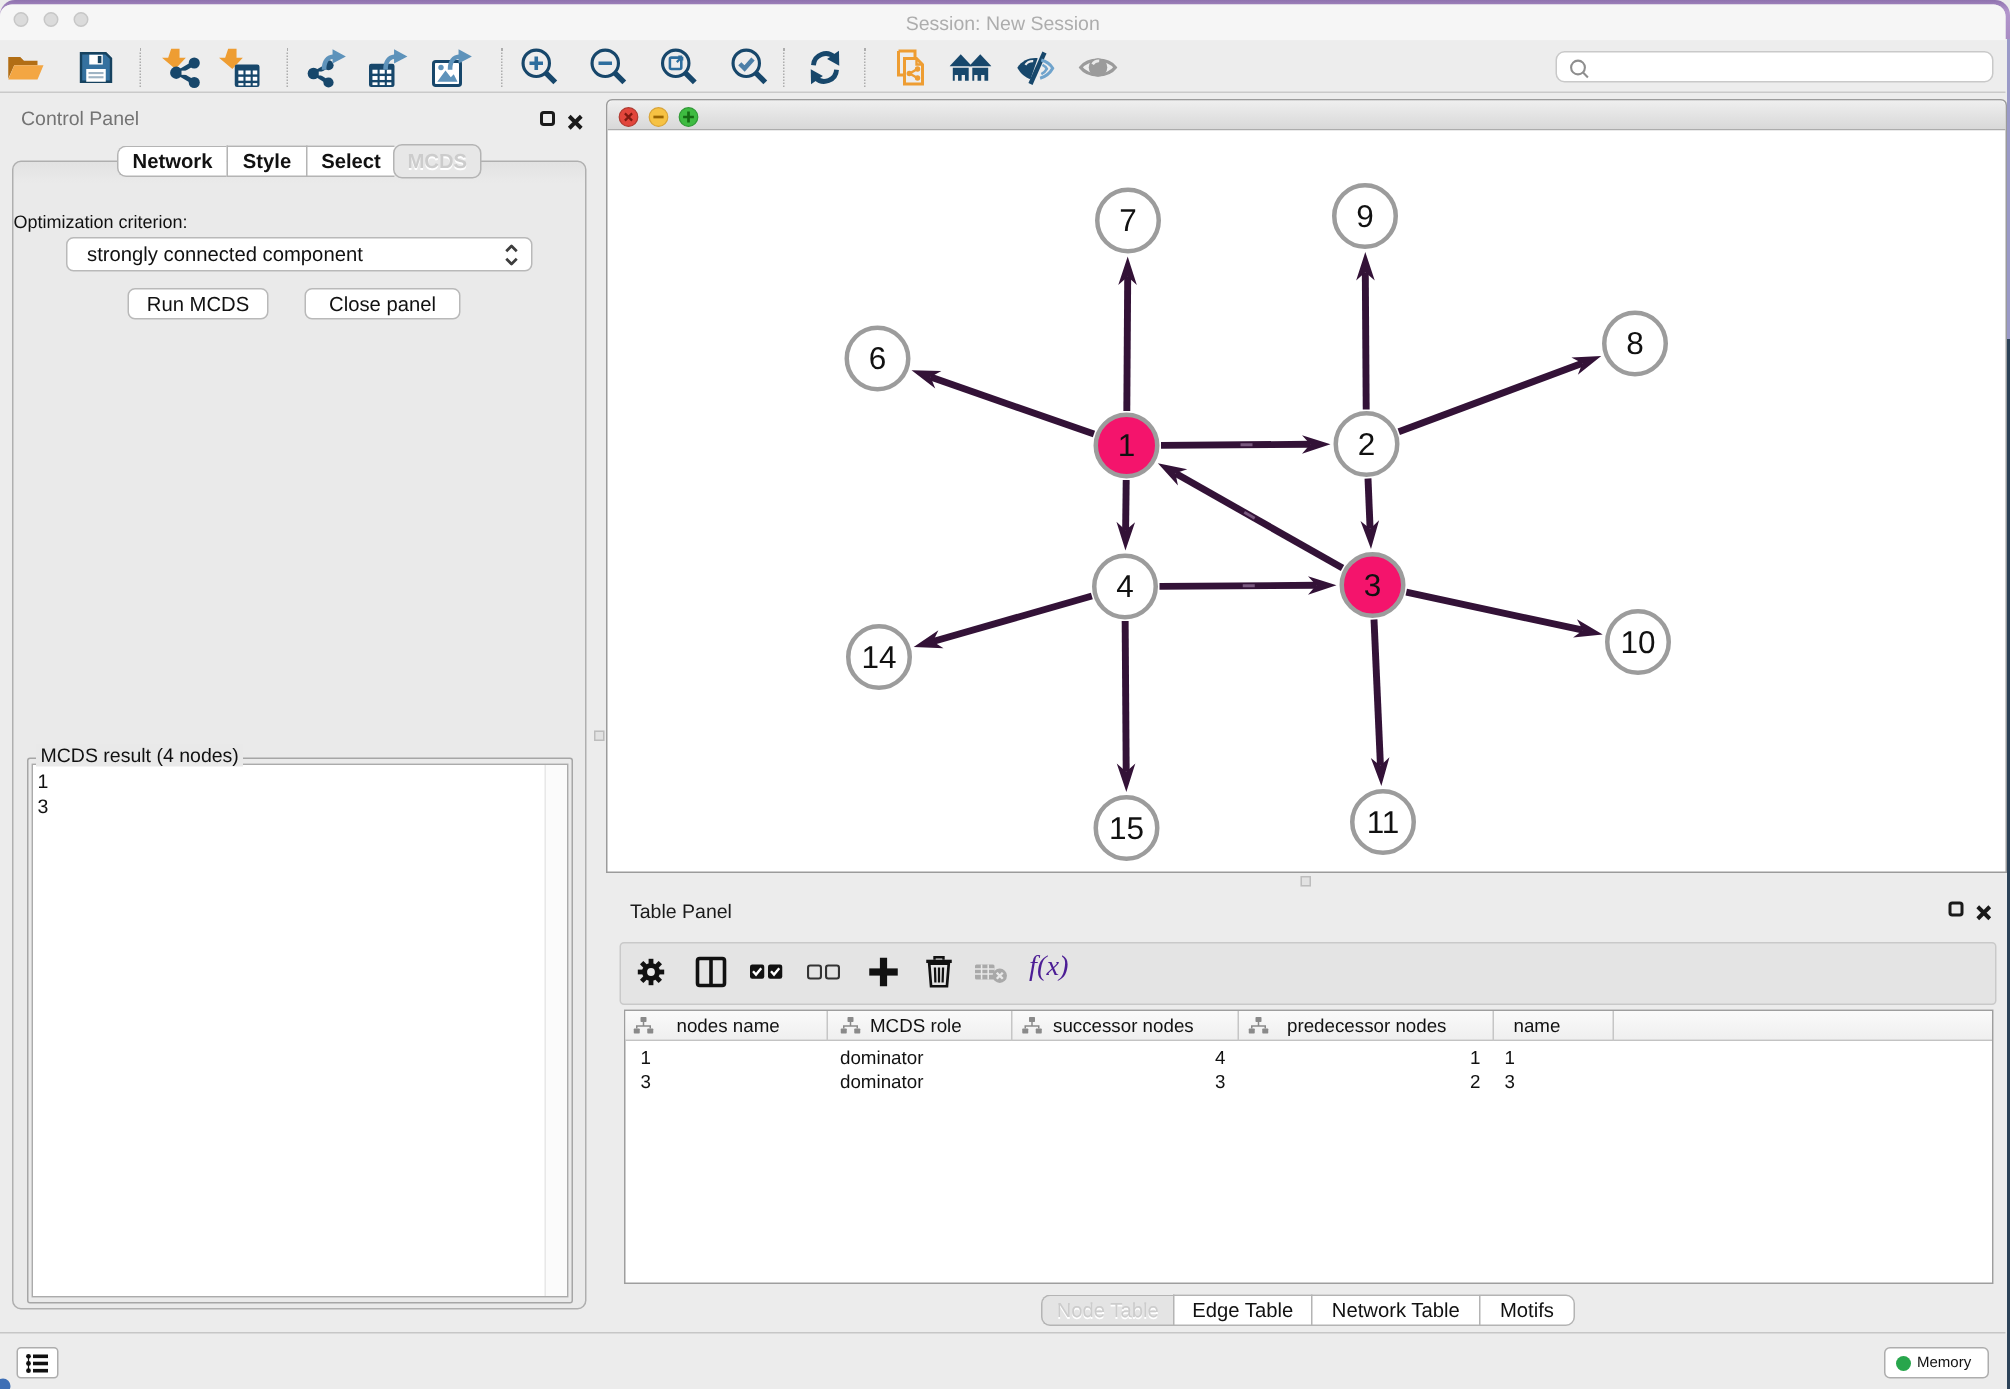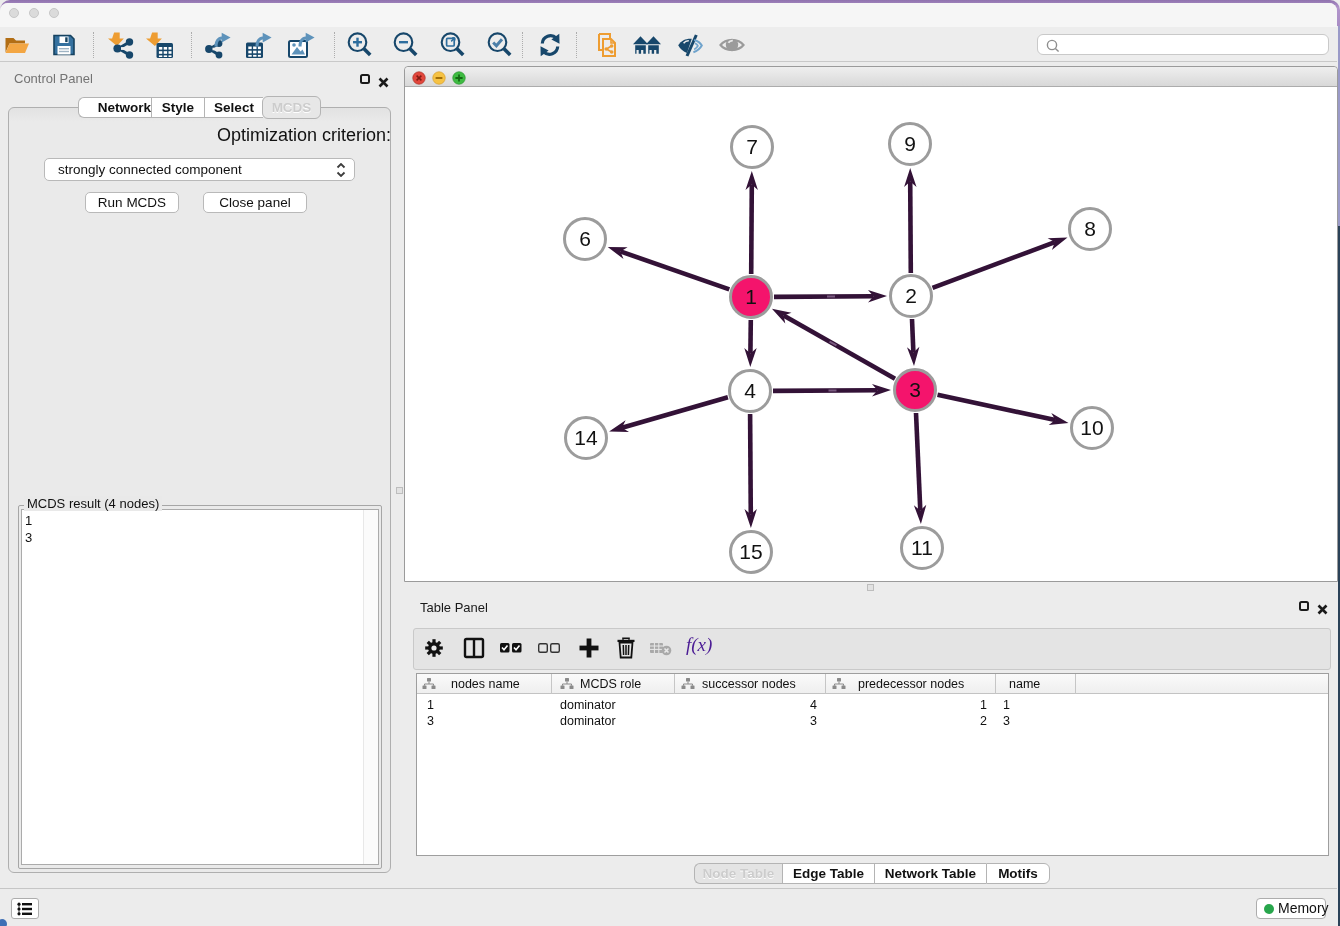--- a/index.html
+++ b/index.html
@@ -20,53 +20,54 @@
 .ticon { position:absolute; top:4px; width:28px; height:28px; }
 #search { left:1037px; top:7px; width:292px; height:21px; background:#fff; border:1px solid #C9C9C9; border-radius:6px; }
 
 #cp-title { left:14px; top:71px; font-size:13px; color:#737373; }
 #cp-pane { left:8px; top:107px; width:383px; height:766px; border:1px solid #AFAFAF; border-radius:6px; background:linear-gradient(#E2E2E2,#EAEAEA 14px,#EAEAEA); }
 .seg-group { position:absolute; display:flex; }
 .seg { font-size:13.5px; color:#111; background:#fff; border-top:1px solid #B4B4B4; border-bottom:1px solid #B4B4B4; border-left:1px solid #B4B4B4; text-align:center; line-height:19px; height:21px; }
 .seg.first { border-radius:6px 0 0 6px; }
 .seg.last { border-right:1px solid #B4B4B4; border-radius:0 6px 6px 0; }
 .seg.dis { background:#E7E7E7; color:#CCCCCC; text-shadow:0 1px 0 #FFF; }
-#opt-label { left:9px; top:125px; width:382px; text-align:right; font-size:18px; color:#111; }
+#opt-label { left:9px; top:141px; width:382px; text-align:left; font-size:12px; color:#111; }
 #combo { left:44px; top:158px; width:311px; height:23px; background:#fff; border:1px solid #B9B9B9; border-radius:5px; font-size:13.5px; line-height:21px; padding-left:13px; color:#111; }
 .btn { position:absolute; height:21px; background:#fff; border:1px solid #B9B9B9; border-radius:5px; font-size:13.5px; text-align:center; line-height:19px; color:#111; }
 
 #fs { left:18px; top:505px; width:364px; height:364px; border:1px solid #A6A6A6; border-radius:2px; }
 #fs-legend { left:24px; top:496px; background:#E9E9E9; padding:0 3px; font-size:13px; color:#111; }
 #fs-white { left:21px; top:509px; width:358px; height:356px; background:#fff; border:1px solid #ABABAB; }
 #fs-scroll { left:363px; top:510px; width:15px; height:354px; background:#FBFBFB; border-left:1px solid #E8E8E8; }
 
 #netwin { left:404px; top:66px; width:934px; height:516px; background:#fff; border:1px solid #9B9B9B; border-radius:4px 4px 0 0; }
 #nettitle { position:absolute; left:0; top:0; right:0; height:20px; background:linear-gradient(#EFEFEF,#D8D8D8); border-bottom:1px solid #ACACAC; border-radius:4px 4px 0 0; }
 
 #tp-title { left:420px; top:600px; font-size:13px; color:#1a1a1a; }
 #tablebox { left:416px; top:673px; width:913px; height:183px; background:#fff; border:1px solid #9E9E9E; }
 #thead { position:absolute; left:0; top:0; right:0; height:20px; background:linear-gradient(#FAFAFA,#EFEFEF); border-bottom:1px solid #C3C3C3; }
 .hsep { position:absolute; top:0; height:20px; width:1px; background:#C6C6C6; }
 .htxt { position:absolute; top:3px; font-size:12.5px; color:#111; }
 .cell { position:absolute; font-size:12.5px; color:#111; }
 
 #statusbar { left:0; top:888px; width:1337px; height:38px; border-top:1px solid #C6C6C6; background:#ECECEC; }
-#memory { left:1256px; top:898px; width:70px; height:21px; background:#fff; border:1px solid #ADADAD; border-radius:4px; font-size:14px; line-height:19px; color:#111; padding-left:21px; }
+#memory { left:1256px; top:898px; width:70px; height:21px; background:#fff; border:1px solid #ADADAD; border-radius:4px; font-size:10px; line-height:19px; color:#111; padding-left:21px; }
 #lbtn { left:11px; top:898px; width:28px; height:21px; background:#fff; border:1px solid #ADADAD; border-radius:3px; }
 .fl-ico { position:absolute; width:10px; height:10px; border:2px solid #1a1a1a; border-radius:2.5px; }
 .x-ico { position:absolute; width:11px; height:11px; }
 </style>
 </head>
 <body>
 <div class="abs" id="purple"></div>
 <div class="abs" id="app"></div>
   <div class="abs" id="titlebar">
     <div class="tl" style="left:9px;"></div>
     <div class="tl" style="left:29px;"></div>
     <div class="tl" style="left:49px;"></div>
+    <div class="abs" id="wtitle">Session: New Session</div>
   </div>
   <div class="abs" id="toolbar">
     <svg class="ticon" style="left:3px" width="28" height="28" viewBox="0 0 28 28">
       <path d="M2.5 7 h8 l2.5 2.5 h9 v3 H6.5 l-4 9 z" fill="#B26E15"></path>
       <path d="M6.5 12.5 h19.5 l-4 9.5 H2.5 z" fill="#F3A643"></path>
     </svg>
     <svg class="ticon" style="left:50px" width="28" height="28" viewBox="0 0 28 28">
       <path d="M4 4.5 h16.5 l3.5 3.5 v15.5 H4 z" fill="#35719F" stroke="#16425F" stroke-width="1.6"></path>
       <rect x="9.5" y="5.5" width="9" height="6.5" fill="#fff"></rect>
       <rect x="15.2" y="6.3" width="2.4" height="4.8" fill="#16425F"></rect>
@@ -205,21 +206,21 @@
     </div>
   </div>
 
   <div class="abs" id="cp-title">Control Panel</div>
   <div class="fl-ico" style="left:360px; top:74px;"></div>
   <div class="x-ico" style="left:378px; top:74px;"><svg width="11" height="11" viewBox="0 0 11 11">
       <path d="M1.5 1.5 L9.5 9.5 M9.5 1.5 L1.5 9.5" stroke="#1a1a1a" stroke-width="2.6"></path>
     </svg></div>
   <div class="abs" id="cp-pane"></div>
   <div class="seg-group" style="left:78px; top:97px; font-weight:bold;">
-    <div class="seg first" style="width:73px;text-align:right;">Network</div>
+    <div class="seg first" style="width:73px;">Network</div>
     <div class="seg" style="width:53px;">Style</div>
     <div class="seg" style="width:59px;">Select</div>
     <div class="seg last dis" style="width:59px; border:1px solid #B4B4B4; border-radius:6px; margin-left:-1px; height:23px; margin-top:-1px; line-height:21px;">MCDS</div>
   </div>
   <div class="abs" id="opt-label">Optimization criterion:</div>
   <div class="abs" id="combo">strongly connected component
     <svg width="10" height="14" style="position:absolute;right:8px;top:4px" viewBox="0 0 10 14">
       <path d="M1.5 4.5 L5 1 L8.5 4.5 M1.5 9.5 L5 13 L8.5 9.5" fill="none" stroke="#3d3d3d" stroke-width="1.8"></path>
     </svg>
   </div>
@@ -420,21 +421,21 @@
     <div class="cell" style="left:143px; top:24px;">dominator</div>
     <div class="cell" style="left:390px; top:24px; width:10px; text-align:right;">4</div>
     <div class="cell" style="left:560px; top:24px; width:10px; text-align:right;">1</div>
     <div class="cell" style="left:586px; top:24px;">1</div>
     <div class="cell" style="left:10px; top:40px;">3</div>
     <div class="cell" style="left:143px; top:40px;">dominator</div>
     <div class="cell" style="left:390px; top:40px; width:10px; text-align:right;">3</div>
     <div class="cell" style="left:560px; top:40px; width:10px; text-align:right;">2</div>
     <div class="cell" style="left:586px; top:40px;">3</div>
   </div>
-  <div class="seg-group" style="left:694px; top:863px; font-weight:bold;">
+  <div class="seg-group" style="left:694px; top:863px; font-weight:normal;">
     <div class="seg first dis" style="width:88px; background:#E4E4E4;">Node Table</div>
     <div class="seg" style="width:92px;">Edge Table</div>
     <div class="seg" style="width:112px;">Network Table</div>
     <div class="seg last" style="width:64px;">Motifs</div>
   </div>
 
   <div class="abs" id="statusbar"></div>
   <div class="abs" id="lbtn">
     <svg width="16" height="14" viewBox="0 0 16 14" style="position:absolute;left:5px;top:3px;">
       <g fill="#111">

